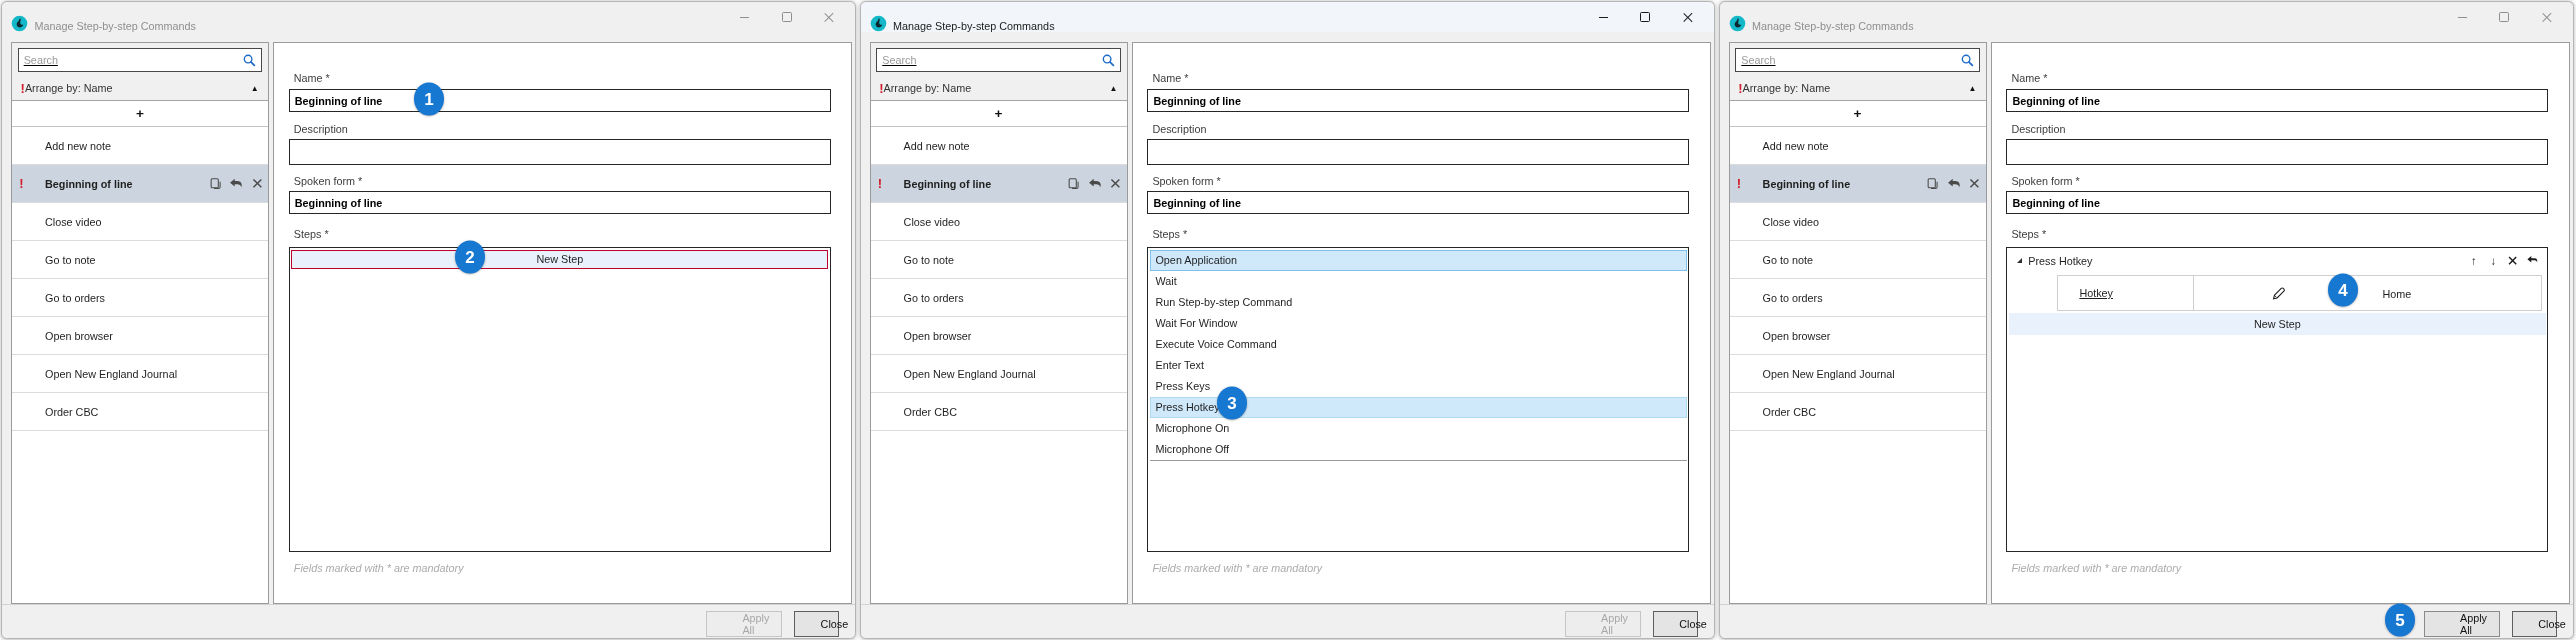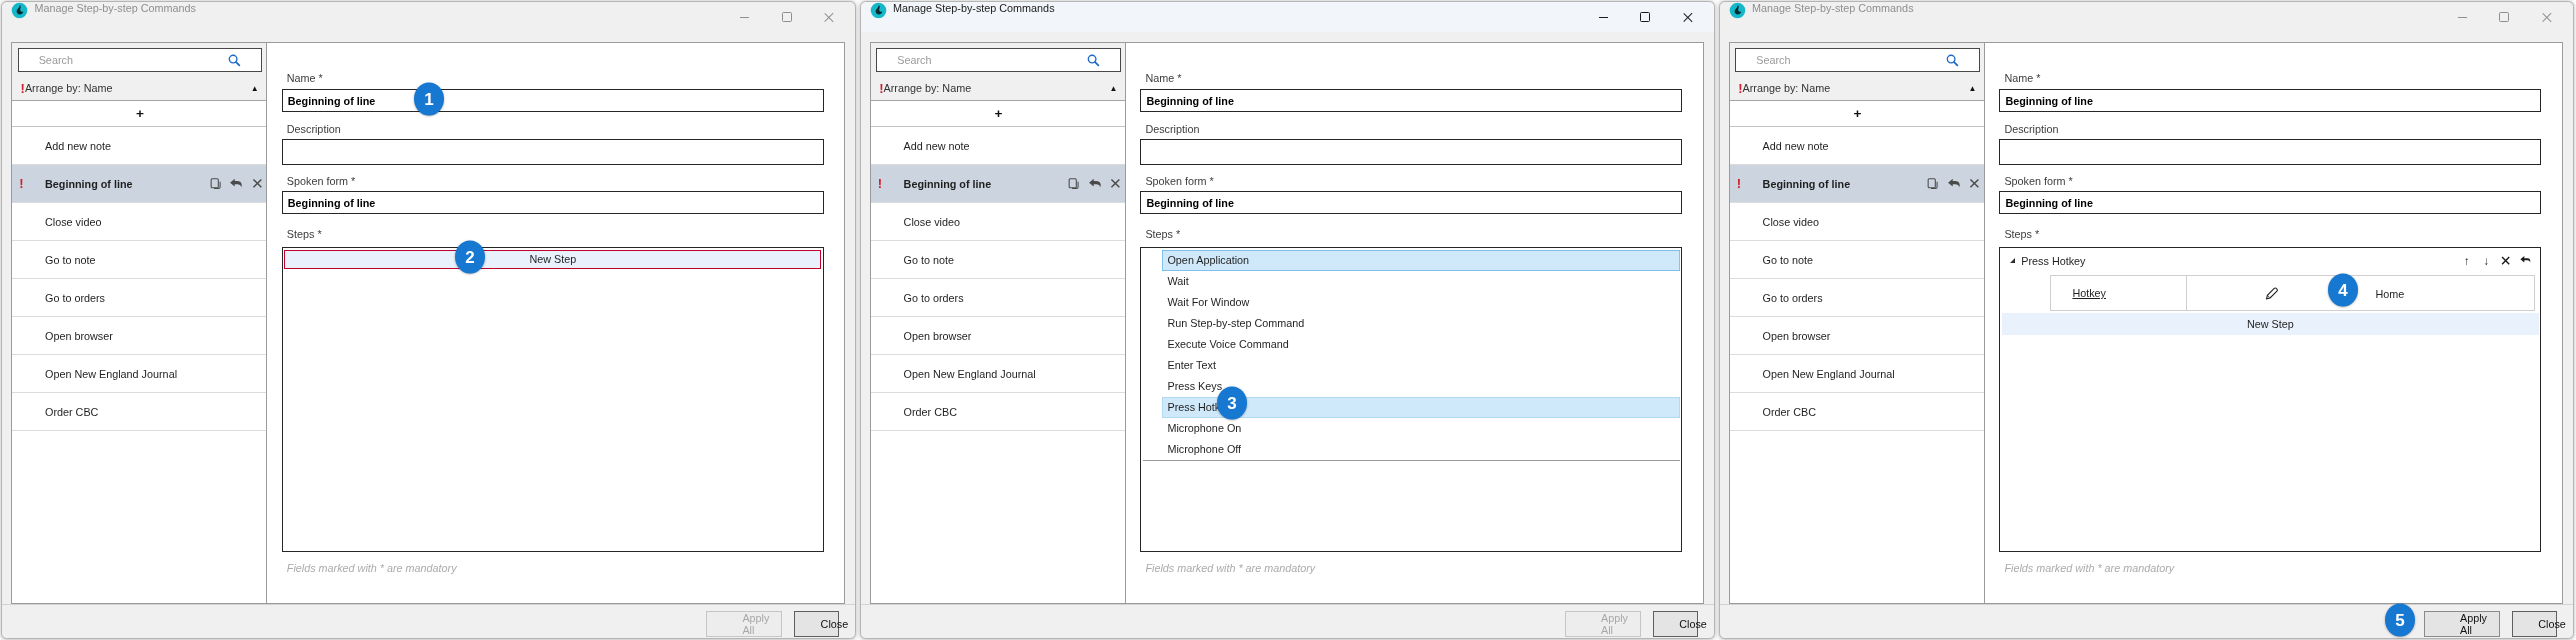--- a/index.html
+++ b/index.html
@@ -2,43 +2,43 @@
 <html style="font-size:11.5px"><head>
 <meta charset="utf-8">
 <style>
   html,body{margin:0;padding:0;}
   body{width:2576px;height:641px;background:#ffffff;font-family:"Liberation Sans",sans-serif;position:relative;overflow:hidden;}
 
   
   .win{position:absolute;top:1.4px;width:855px;height:638px;background:#f0f0f0;border:0.7px solid #b5b5b5;
        border-radius:5.7px;box-shadow:0 0.7px 4.3px rgba(0,0,0,.28);box-sizing:border-box;}
   .win.w1{left:1.4px}.win.w2{left:860px}.win.w3{left:1719px}
-  .titlebar{position:absolute;top:0;left:0;right:0;height:30px;display:flex;align-items:flex-start;
+  .titlebar{position:absolute;top:0;left:0;right:0;height:30px;display:flex;align-items:flex-end;
             padding-left:8.6px;border-radius:5.7px 5.7px 0 0;}
   .win.active .titlebar{background:#f2f5fa;}
   .title{font-size:10.8px;color:#8f8f8f;margin-left:6.5px;}
   .win.active .title{color:#1b1b1b;}
   .controls{position:absolute;right:5.7px;top:0;height:30px;display:flex;align-items:center;}
   .ctrl{width:42px;height:30px;display:flex;align-items:center;justify-content:center;color:#8f8f8f;cursor:default;}
   .win.active .ctrl{color:#1b1b1b;}
   .glyph-min{width:9.3px;border-top:1.4px solid;display:inline-block;}
   .glyph-max{width:8px;height:8px;border:1.1px solid;border-radius:1.4px;display:inline-block;}
   .glyph-close{position:relative;width:10px;height:10px;display:inline-block;}
   .glyph-close::before,.glyph-close::after{content:"";position:absolute;left:-0.7px;top:4.3px;width:11.5px;height:1.1px;background:currentColor;}
   .glyph-close::before{transform:rotate(45deg);}  .glyph-close::after{transform:rotate(-45deg);}
 
   
   .panel{position:absolute;top:40px;background:#fff;border:0.7px solid #9b9b9b;box-sizing:border-box;}
   .left-panel{left:8.6px;width:258px;height:562px;overflow:hidden;}
-  .right-panel{left:264px;width:579px;height:562px;}
+  .right-panel{left:271px;width:579px;height:562px;}
 
   
   .search-area{background:#f0f0f0;padding:5px 5.7px 4.3px;}
   .search-box{height:21.5px;background:#fff;border:1.4px solid #474747;display:flex;align-items:center;
-              justify-content:space-between;padding:0 20px;}
+              justify-content:space-between;padding:0 5px;text-decoration:underline;}
   .search-ph{color:#9a9a9a;font-size:10.8px;}
   .arrange-row{height:24px;background:#f0f0f0;border-bottom:0.7px solid #a5a5a5;display:flex;align-items:center;}
   .excl{color:#d21b2b;font-weight:700;font-size:13px;line-height:1;}
   .arrange-row .excl{margin-left:8.6px;}
   .arrange-label{flex:1;text-align:left;font-size:10.8px;color:#333;}
   .arrange-caret{color:#111;font-size:8px;margin-right:9.3px;}
   .plus-row{height:25px;background:#fff;border-bottom:0.7px solid #c2c2c2;display:flex;align-items:center;
             justify-content:center;font-size:13.6px;font-weight:700;color:#111;}
   .cmd-row{height:37px;background:#fff;border-bottom:0.7px solid #dcdcdc;display:flex;align-items:center;
            padding-left:33px;font-size:10.8px;color:#1f1f1f;position:relative;box-sizing:content-box;}
@@ -53,21 +53,21 @@
   .f-input.bold{font-weight:700;}
   .steps-box{position:absolute;left:14.4px;top:204px;width:542px;height:305px;background:#fff;
              border:0.7px solid #262626;box-sizing:border-box;}
   .mandatory{position:absolute;left:19.4px;top:519px;font-style:italic;color:#ababab;font-size:10.8px;}
 
   
   .newstep-red{position:absolute;left:1.4px;right:1.4px;top:1.4px;height:19.4px;background:#e9f2fc;
                border:1.4px solid #c00029;box-sizing:border-box;display:flex;align-items:center;
                justify-content:center;font-size:10.8px;color:#1f1f1f;}
   .step-list{position:absolute;left:1.4px;right:1.4px;top:1.4px;border-bottom:0.7px solid #9a9a9a;}
-  .step-item{height:21px;display:flex;align-items:center;padding-left:5.7px;font-size:10.8px;color:#1f1f1f;background:#fff;margin-left:19px;}
+  .step-item{height:21px;display:flex;align-items:center;padding-left:5.7px;font-size:10.8px;color:#1f1f1f;background:#fff;}
   .step-item.sel{background:#cfe9fb;box-shadow:inset 0 0 0 0.7px #66b3e5;}
   .step-item.hl{background:#cfe9fb;box-shadow:inset 0 0 0 0.7px #a5d5f0;}
 
   .step-header{position:absolute;left:1.4px;right:1.4px;top:1.4px;height:23px;display:flex;align-items:center;
                font-size:10.8px;color:#1f1f1f;background:#fff;}
   .tri-expanded{width:0;height:0;border-bottom:5.7px solid #2e2e2e;border-left:5.7px solid transparent;margin:0 6.5px 1.4px 8px;}
   .step-tools{position:absolute;right:7.2px;top:2.9px;display:flex;align-items:center;gap:6.5px;color:#1b1b1b;
               font-size:11.5px;font-weight:700;}
   .tool{width:13px;text-align:center;line-height:17px;}
   .param-cell{position:absolute;top:26.6px;height:36px;border:0.7px solid #cfcfcf;box-sizing:border-box;
@@ -298,22 +298,22 @@
     <div class="f-input bold" style="top:46px;height:23px">Beginning of line</div>
     <div class="f-label" style="top:80px">Description</div>
     <div class="f-input" style="top:96px;height:26px"></div>
     <div class="f-label" style="top:132px">Spoken form *</div>
     <div class="f-input bold" style="top:148px;height:23px">Beginning of line</div>
     <div class="f-label" style="top:185px">Steps *</div>
     <div class="steps-box">
       <div class="step-list">
         <div class="step-item sel">Open Application</div>
         <div class="step-item">Wait</div>
+        <div class="step-item">Run Step-by-step Command</div>
         <div class="step-item">Wait For Window</div>
-        <div class="step-item">Run Step-by-step Command</div>
         <div class="step-item">Execute Voice Command</div>
         <div class="step-item">Enter Text</div>
         <div class="step-item">Press Keys</div>
         <div class="step-item hl">Press Hotkey</div>
         <div class="step-item">Microphone On</div>
         <div class="step-item">Microphone Off</div>
       </div>
     </div>
     <div class="mandatory">Fields marked with * are mandatory</div>
   </div>

